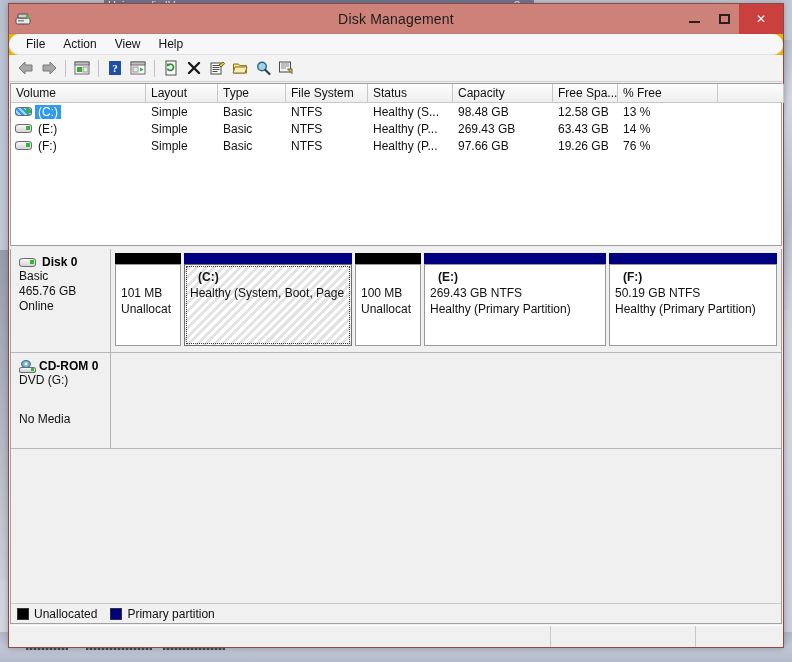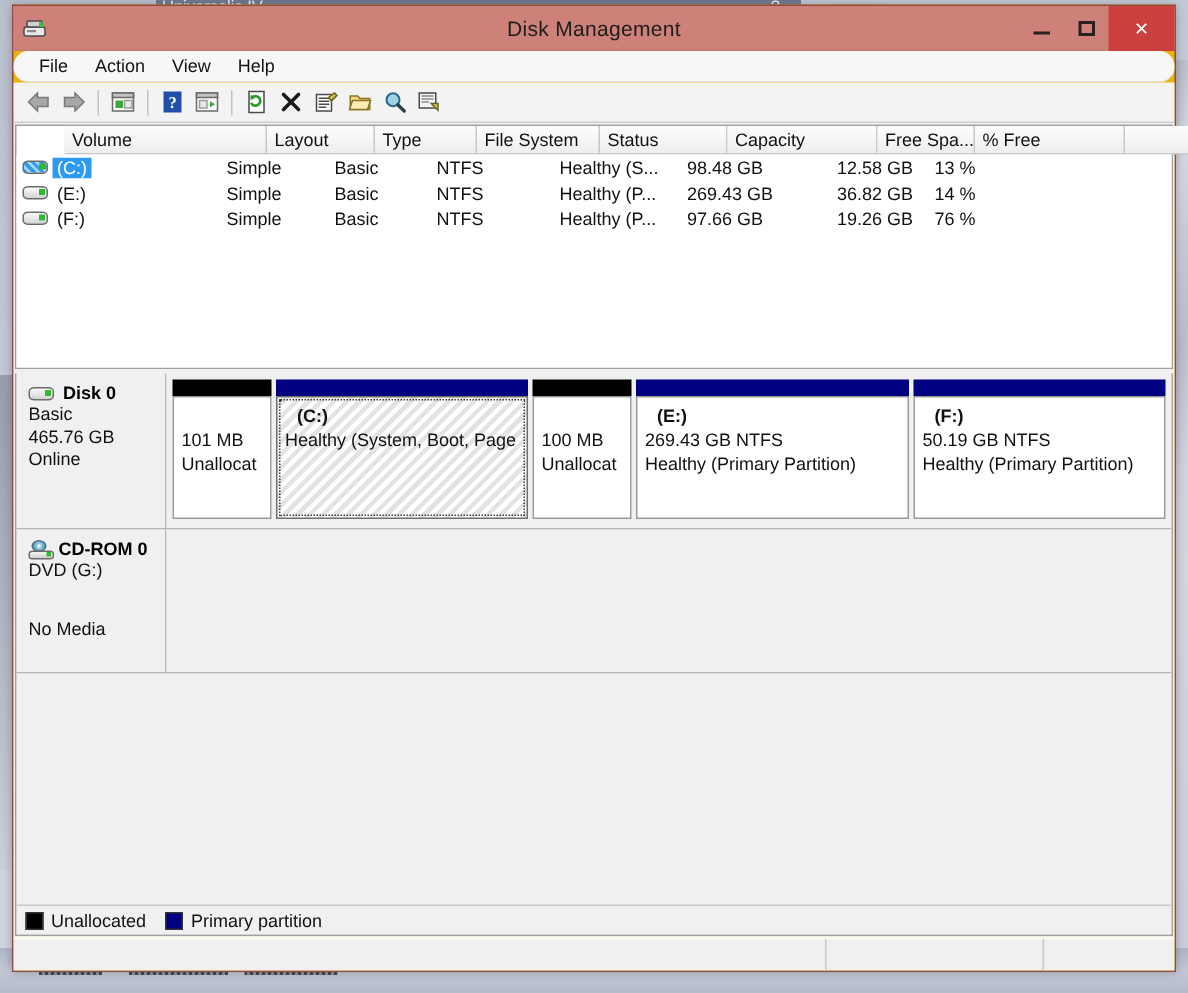--- a/index.html
+++ b/index.html
@@ -90,21 +90,21 @@
   .tsep { width: 1px; height: 17px; background: #c2c2c2; margin: 0 4px; }
 
   
   #content { flex: 1; display: flex; flex-direction: column; background: #f0f0f0; padding: 1px; }
 
   
   #volume-list {
     height: 163px; background: #fff; border: 1px solid #a0a0a0;
     display: flex; flex-direction: column; flex: none;
   }
-  #vl-header { display: flex; height: 19px; background: #f2f2f2; flex: none; margin-left: 32px; }
+  #vl-header { display: flex; height: 19px; background: #f2f2f2; flex: none; }
   .vh {
     font-size: 12px; color: #111; padding: 2px 0 0 5px;
     border-right: 1px solid #c8c8c8; border-bottom: 1px solid #c8c8c8;
     background: linear-gradient(180deg,#fdfdfd,#eeeeee);
     overflow: hidden; white-space: nowrap; flex: none;
   }
   #vl-body { flex: 1; overflow: hidden; background: #fff; }
   .vrow { display: flex; height: 17px; align-items: center; }
   .vc { font-size: 12px; color: #111; padding-left: 5px; white-space: nowrap;
         overflow: hidden; flex: none; }
@@ -352,21 +352,21 @@
               <div class="drv-body"></div>
                 <div class="drv-led"></div>
             </div>
             <span class="vol-label">(E:)</span>
           </div>
           <div class="vc" style="width:72px">Simple</div>
           <div class="vc" style="width:68px">Basic</div>
           <div class="vc" style="width:82px">NTFS</div>
           <div class="vc" style="width:85px">Healthy (P...</div>
           <div class="vc" style="width:100px">269.43 GB</div>
-          <div class="vc" style="width:65px">36.82 GB</div>
+          <div class="vc" style="width:65px">63.43 GB</div>
           <div class="vc" style="width:100px">14 %</div>
         </div>
 
         <div class="vrow">
           <div class="vc vol-cell" style="width:135px">
             <div class="drv-ico">
               <div class="drv-body"></div>
                 <div class="drv-led"></div>
             </div>
             <span class="vol-label">(F:)</span>

